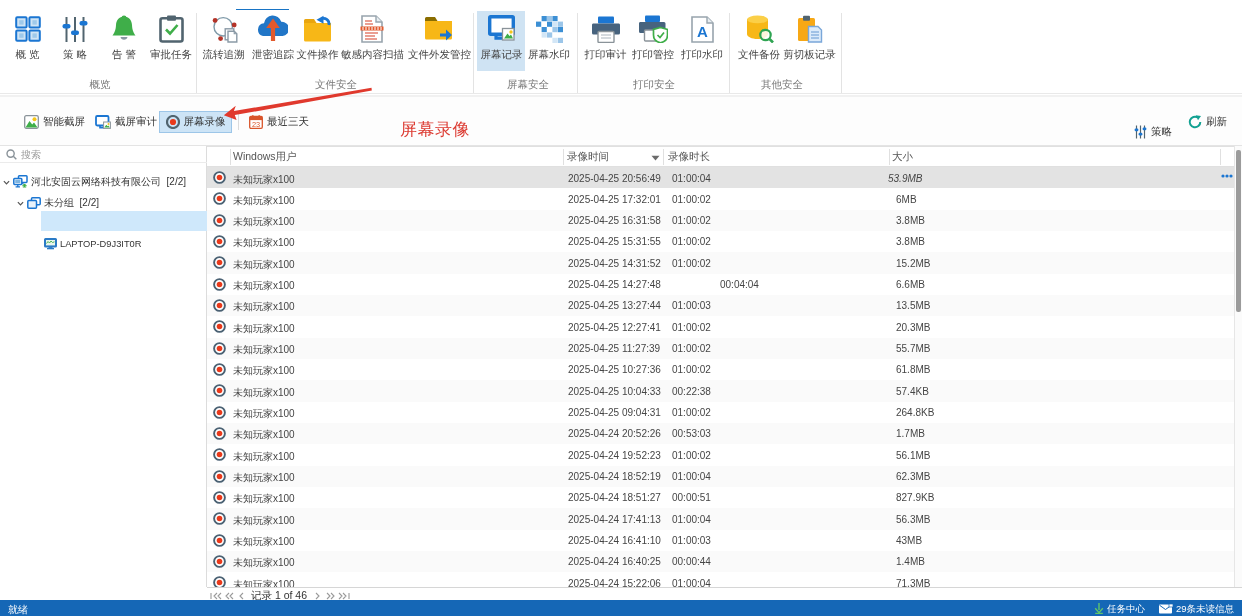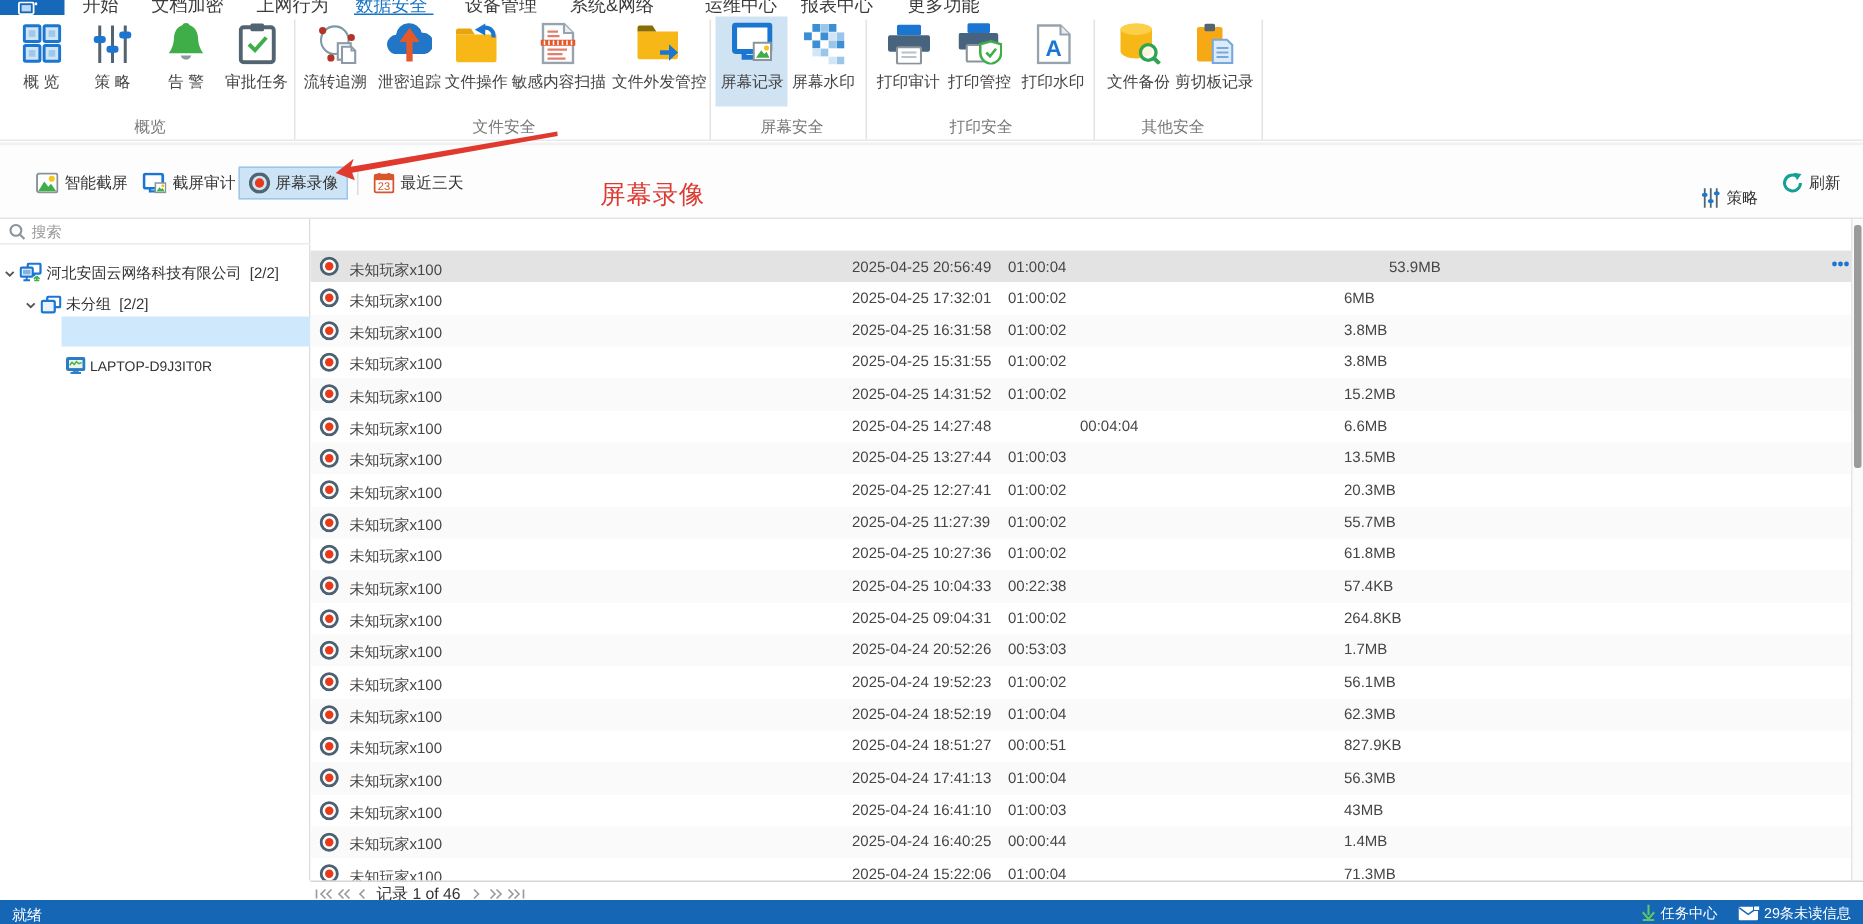--- a/index.html
+++ b/index.html
@@ -54,38 +54,20 @@
 #vthumb { position:absolute; left:1px; top:4px; width:5px; height:162px; background:#9b9b9b; border-radius:2px; }
 #pager { position:absolute; left:0px; top:441px; width:1035px; height:14px; background:#fff; border-top:1px solid #d6d6d6; font-size:10.5px; color:#333; }
 
 
 #statusbar { position:absolute; left:0; top:600px; width:1242px; height:16px; background:#1567b6; color:#fff; font-size:10.5px; }
 </style>
 </head>
 <body>
 <div id="app">
 
-  <div id="menubar">
-    <div id="appbtn">
-        <svg style="position:absolute;left:12px;top:1px;" width="13" height="9" viewBox="0 0 13 9">
-          <rect x="0.6" y="0.6" width="9.8" height="7.8" rx="1" fill="none" stroke="#fff" stroke-width="1.2"></rect>
-          <rect x="2.4" y="2.4" width="6.2" height="4.2" fill="#bcd8f0"></rect>
-          <circle cx="12" cy="1.5" r="1" fill="#fff"></circle>
-        </svg>
-      </div>
-    <div class="tab" style="left:55px;">开始</div>
-    <div class="tab" style="left:101px;">文档加密</div>
-    <div class="tab" style="left:171px;">上网行为</div>
-    <div class="tab sel" style="left:237px;">数据安全</div>
-    <div class="tab" style="left:310px;">设备管理</div>
-    <div class="tab" style="left:380px;">系统&amp;网络</div>
-    <div class="tab" style="left:470px;">运维中心</div>
-    <div class="tab" style="left:534px;">报表中心</div>
-    <div class="tab" style="left:605px;">更多功能</div>
-  </div>
   <div id="tabline"></div>
 
   <div id="ribbon">
     <div id="rib-hl"></div>
 
     <div class="rsep" style="left:196px;"></div>
     <div class="rsep" style="left:473px;"></div>
     <div class="rsep" style="left:577px;"></div>
     <div class="rsep" style="left:729px;"></div>
     <div class="rsep" style="left:841px;"></div>
@@ -438,30 +420,44 @@
           <rect x="2" y="2" width="9" height="5.4" fill="#e9f5ec"></rect>
           <path d="M2.5 5.5 L4 3.5 L5.5 5 L7 3 L8.5 4.5 L10.5 3.8" fill="none" stroke="#3fae49" stroke-width="0.9"></path>
           <rect x="4.5" y="8.7" width="4" height="1.2" fill="#2b7bc6"></rect>
           <rect x="3" y="10" width="7" height="1.3" fill="#2b7bc6"></rect>
         </svg>
       <span style="font-size:9.3px;">LAPTOP-D9J3IT0R</span>
     </div>
   </div>
 
   <div id="table">
+    <div id="thead">
+      <div class="hc" style="left:26px;">Windows用户</div>
+      <div class="hc" style="left:360px;">录像时间</div>
+      <div class="hc" style="left:461px;">录像时长</div>
+      <div class="hc" style="left:685px;">大小</div>
+      <svg style="position:absolute;left:444px;top:8px;" width="9" height="6" viewBox="0 0 9 6">
+          <path d="M0.5 0.8 L8.5 0.8 L4.5 5.5 Z" fill="#6b6b6b"></path>
+        </svg>
+      <div class="hsep" style="left:23px;"></div>
+      <div class="hsep" style="left:356px;"></div>
+      <div class="hsep" style="left:456px;"></div>
+      <div class="hsep" style="left:682px;"></div>
+      <div class="hsep" style="left:1013px;"></div>
+    </div>
     <div id="rows">
       <div class="drow sel" style="top:21.00px;">
           <svg class="rec" width="13" height="13" viewBox="0 0 13 13">
             <circle cx="6.5" cy="6.5" r="5.4" fill="#fff" stroke="#4a6173" stroke-width="1.9"></circle>
             <circle cx="6.5" cy="6.5" r="2.8" fill="#e8391b"></circle>
           </svg>
           <span class="cell" style="left:26px;">未知玩家x100</span>
           <span class="cell" style="left:361px;">2025-04-25 20:56:49</span>
           <span class="cell" style="left:465px;">01:00:04</span>
-          <span class="cell" style="left:719px;">53.9MB</span>
+          <span class="cell" style="left:681px;font-style:italic;">53.9MB</span>
           <svg style="position:absolute;left:1014px;top:7px;" width="12" height="4" viewBox="0 0 12 4">
             <circle cx="2" cy="2" r="1.6" fill="#1b76d2"></circle>
             <circle cx="6" cy="2" r="1.6" fill="#1b76d2"></circle>
             <circle cx="10" cy="2" r="1.6" fill="#1b76d2"></circle>
           </svg>
         </div>
       <div class="drow" style="top:42.33px;">
           <svg class="rec" width="13" height="13" viewBox="0 0 13 13">
             <circle cx="6.5" cy="6.5" r="5.4" fill="#fff" stroke="#4a6173" stroke-width="1.9"></circle>
             <circle cx="6.5" cy="6.5" r="2.8" fill="#e8391b"></circle>

